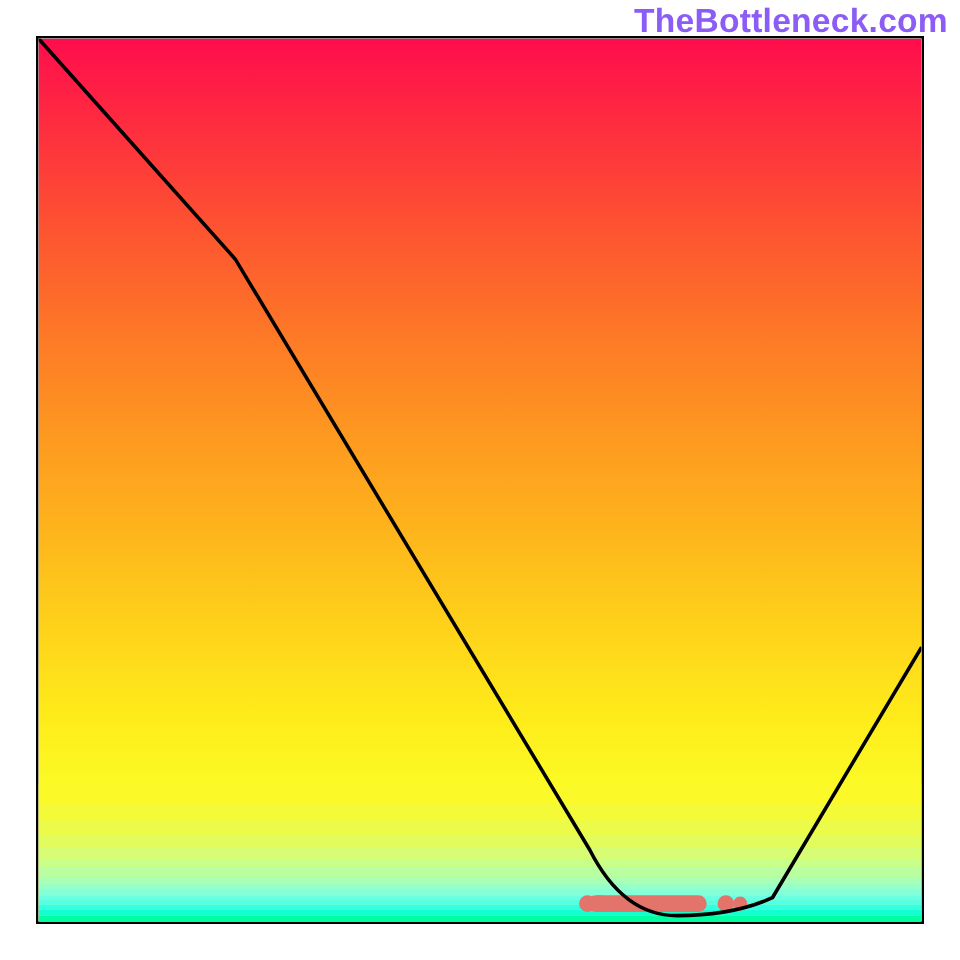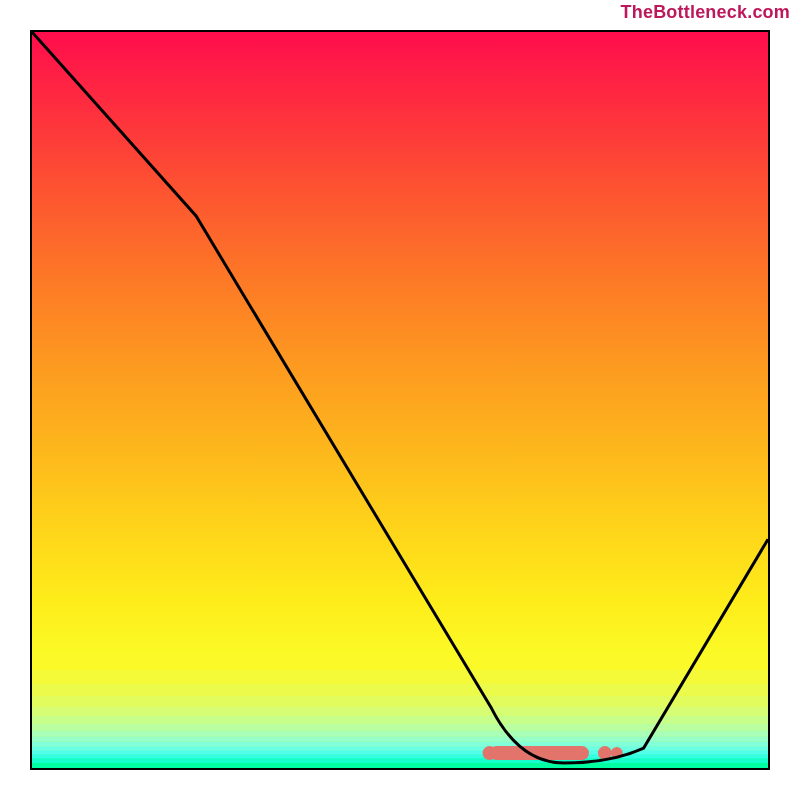--- a/index.html
+++ b/index.html
@@ -12,24 +12,24 @@
   }
   .wrap {
     position: relative;
     width: 800px;
     height: 800px;
   }
   .watermark {
     position: absolute;
     top: 2px;
     right: 10px;
-    font-size: 18px;
+    font-size: 28px;
     font-weight: bold;
     font-family: Tahoma, Arial, sans-serif;
-    color: #be185d;
+    color: #8b5cf6;
     letter-spacing: 0.2px;
     margin-left: 32px;
   }
   .plot {
     position: absolute;
     top: 30px;
     left: 30px;
     width: 740px;
     height: 740px;
     border: 2.5px solid #000;

